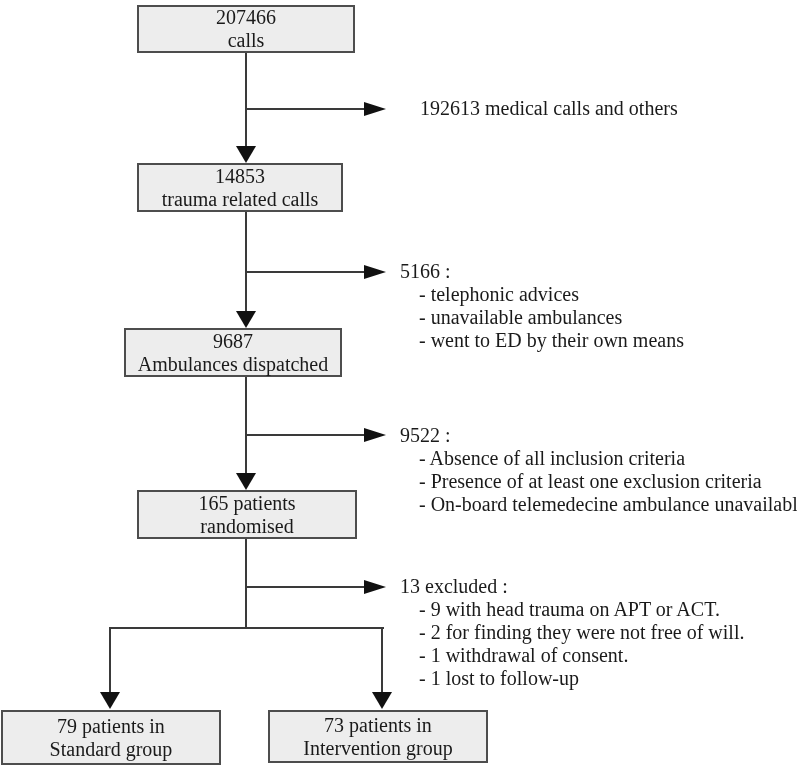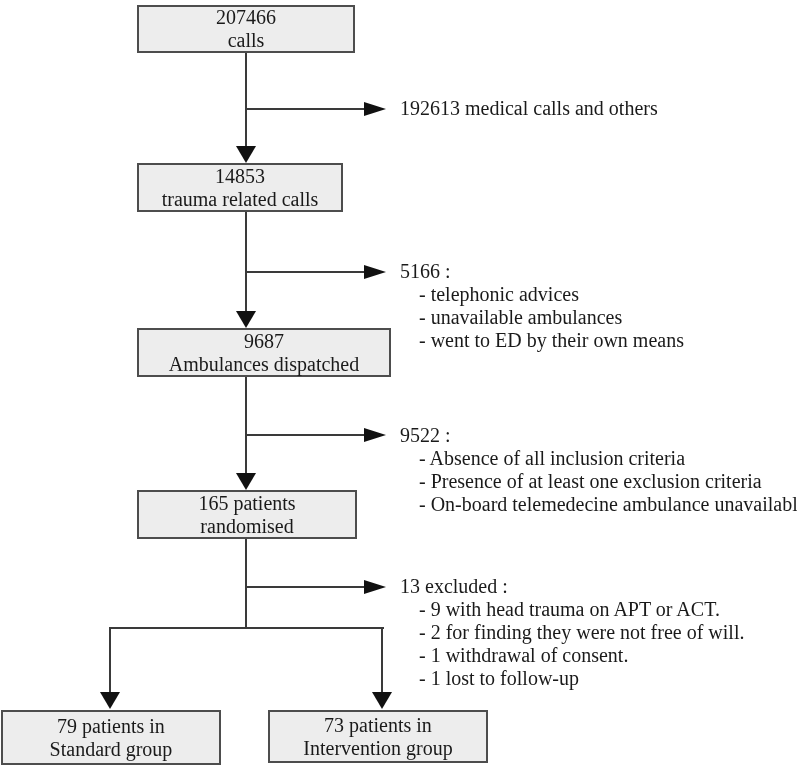--- a/index.html
+++ b/index.html
@@ -43,21 +43,21 @@
   <div class="box" style="left:137px;top:5px;width:218px;height:48px">
     <div>207466</div>
     <div>calls</div>
   </div>
 
   <div class="box" style="left:137px;top:163px;width:206px;height:49px">
     <div>14853</div>
     <div>trauma related calls</div>
   </div>
 
-  <div class="box" style="left:137px;top:328px;width:254px;height:49px">
+  <div class="box" style="left:124px;top:328px;width:218px;height:49px">
     <div>9687</div>
     <div>Ambulances dispatched</div>
   </div>
 
   <div class="box" style="left:137px;top:490px;width:220px;height:49px">
     <div>165 patients</div>
     <div>randomised</div>
   </div>
 
   <div class="box" style="left:1px;top:710px;width:220px;height:55px">
@@ -88,21 +88,21 @@
   <div class="arrow-right" style="left:364px;top:265px"></div>
   <div class="arrow-right" style="left:364px;top:428px"></div>
   <div class="arrow-right" style="left:364px;top:580px"></div>
 
   <div class="hline" style="left:109px;top:627px;width:275px"></div>
   <div class="vline" style="left:109px;top:627px;height:66px"></div>
   <div class="vline" style="left:381px;top:627px;height:66px"></div>
   <div class="arrow-down" style="left:100px;top:692px"></div>
   <div class="arrow-down" style="left:372px;top:692px"></div>
 
-  <div class="note" style="left:400px;top:97px">
+  <div class="note" style="left:420px;top:97px">
     <div class="note-header">192613 medical calls and others</div>
   </div>
 
   <div class="note" style="left:400px;top:260px">
     <div class="note-header">5166 :</div>
     <div class="note-item">- telephonic advices</div>
     <div class="note-item">- unavailable ambulances</div>
     <div class="note-item">- went to ED by their own means</div>
   </div>
 

